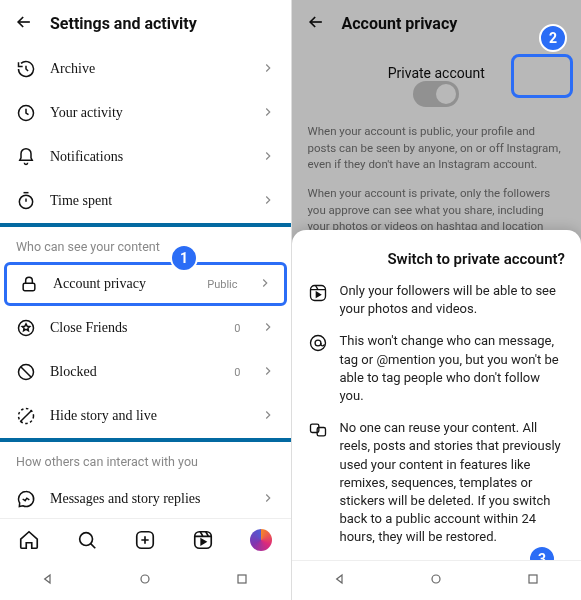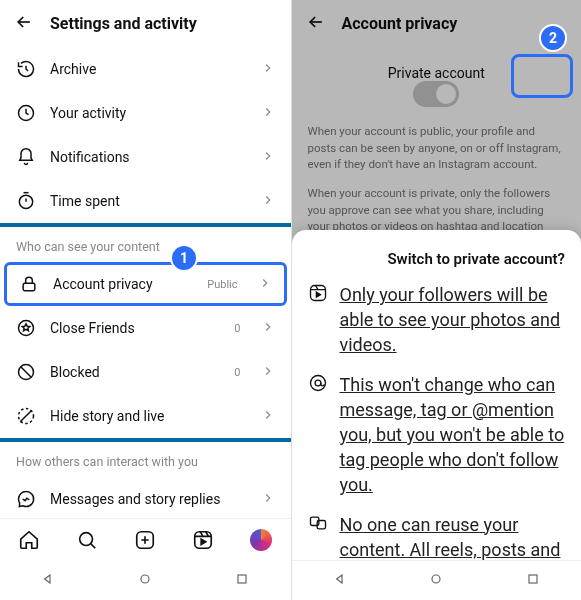--- a/index.html
+++ b/index.html
@@ -35,21 +35,21 @@
   .list { flex: 1; overflow: hidden; }
   .row {
     display: flex;
     align-items: center;
     padding: 12px 16px;
     gap: 14px;
     background: #fff;
   }
   .row .icon { width: 20px; height: 20px; flex: 0 0 20px; display:flex; align-items:center; justify-content:center;}
   .row .icon svg { width: 20px; height: 20px; stroke: #111; }
-  .row .label { flex: 1; font-size: 14px; }
+  .row .label { flex: 1; font-size: 14px; font-family: Liberation Serif, serif; }
   .row .trailing { color: #888; font-size: 11px; margin-right: 6px; }
   .row .chevron svg { width: 14px; height: 14px; stroke: #888; }
   .section-title {
     padding: 12px 16px 8px;
     color: #888;
     font-size: 12.5px;
     border-top: 4px solid #0369a1;
   }
 
   .highlight-row {
@@ -153,21 +153,21 @@
     width: 34px; height: 4px; border-radius: 2px;
     background: #ccc; margin: 0 auto 10px;
   }
   .sheet-title {
     font-weight: 600; font-size: 15px; text-align: right; margin-bottom: 14px;
   }
   .bullet {
     display:flex; gap: 12px; margin-bottom: 14px;
   }
   .bullet .bicon { width:20px; height:20px; flex:0 0 20px; margin-top:1px;}
-  .bullet .btext { font-size: 18px; line-height: 1.4; color:#222;text-decoration:underline; }
+  .bullet .btext { font-size: 13px; line-height: 1.4; color:#222; }
   .cta-wrap {
     margin-top:auto;
     border: 3px solid #2b6df6;
     border-radius: 8px;
     padding: 5px;
     position: relative;
   }
   .cta {
     background: #0095f6;
     color: #fff;

